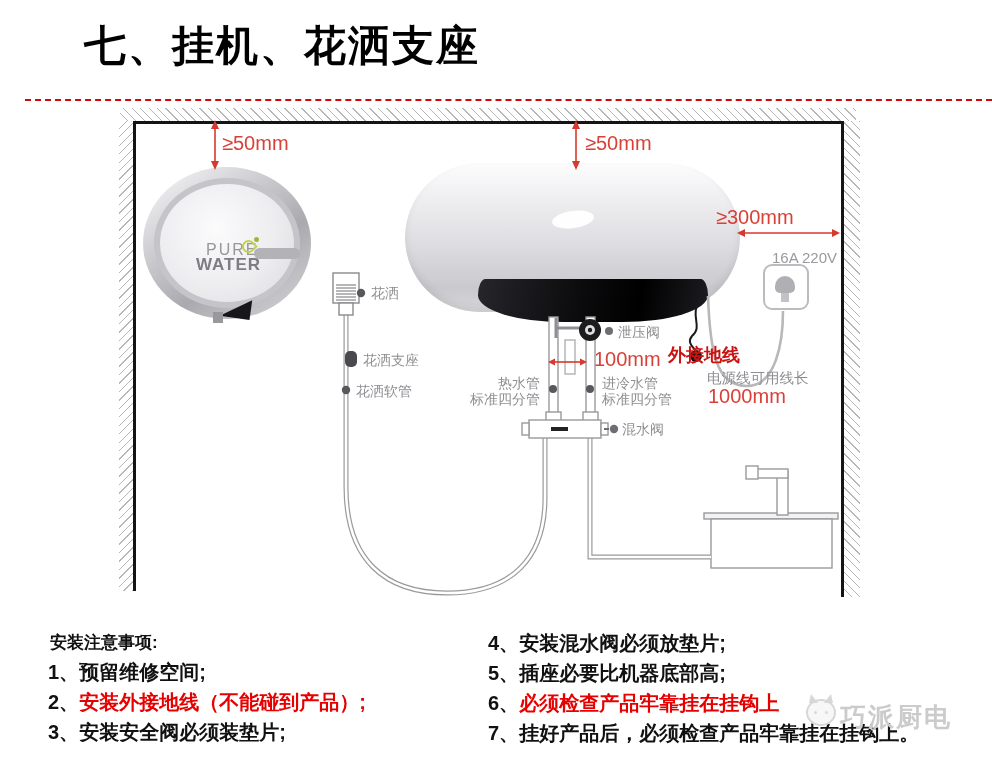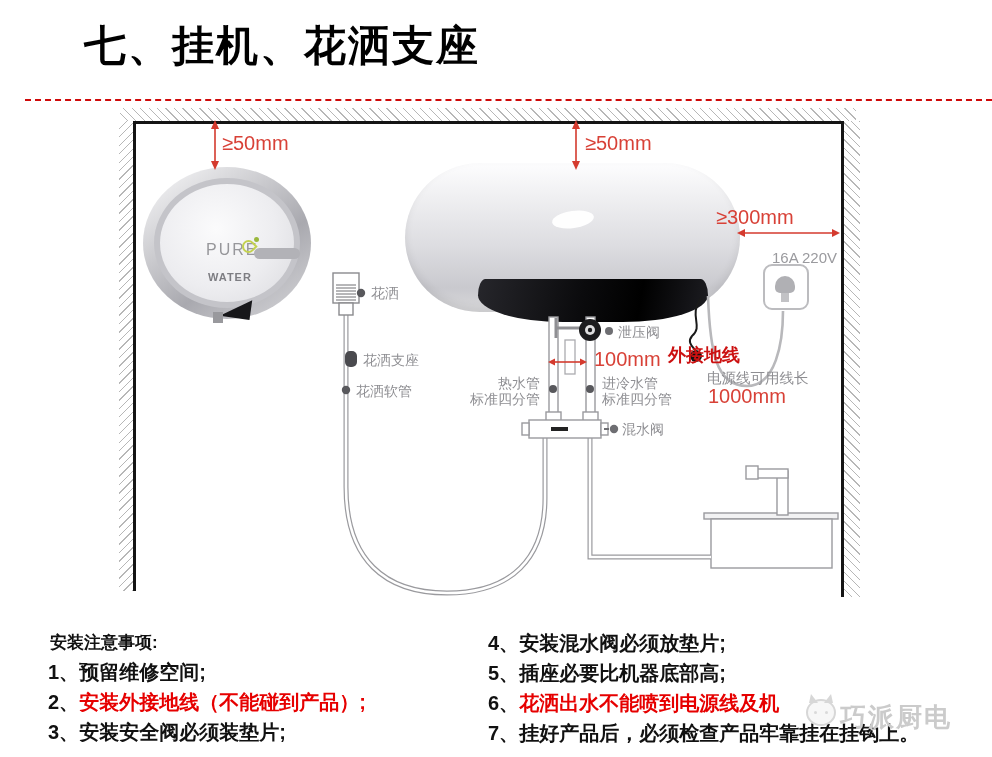--- a/index.html
+++ b/index.html
@@ -46,21 +46,21 @@
   .front-view{
     left:143px;top:167px;width:168px;height:152px;border-radius:50%;
     background:linear-gradient(145deg,#fbfbfc 0%,#a9a9af 62%,#d8d8db 100%);
   }
   .front-face{
     position:absolute;left:11px;top:11px;right:11px;bottom:11px;border-radius:50%;
     border:6px solid #c4c4c9;
     background:radial-gradient(circle at 42% 38%,#fbfbfc 0%,#ededf0 55%,#dadade 100%);
   }
   .pure-text{position:absolute;left:46px;top:57px;font-size:16px;color:#97979b;letter-spacing:2px;}
-  .water-text{position:absolute;left:48px;top:71px;font-size:11px;font-weight:700;color:#7d7d82;letter-spacing:1px;margin-top:16px;}
+  .water-text{position:absolute;left:36px;top:71px;font-size:17px;font-weight:700;color:#7d7d82;letter-spacing:1px;}
   .droplet{position:absolute;left:82px;top:56px;width:9px;height:9px;border:2px solid #c3d14f;
     border-radius:50% 50% 50% 0;transform:rotate(-135deg);}
   .droplet-dot{position:absolute;left:94px;top:53px;width:5px;height:5px;border-radius:50%;background:#9ab83d;}
   .display-pill{position:absolute;left:94px;top:64px;width:46px;height:11px;border-radius:6px;background:#b2b2b7;}
   .wedge{position:absolute;left:78px;top:131px;width:0;height:0;
     border-bottom:20px solid #17171a;border-left:30px solid transparent;transform:rotate(8deg);}
   .connector{position:absolute;left:70px;top:145px;width:10px;height:11px;background:#99999d;}
 
   
   .outlet{
@@ -257,21 +257,21 @@
   <span>3、</span><span>安装安全阀必须装垫片;</span>
 </div>
 
 <div class="note" style="left:488px;top:630px;">
   <span>4、</span><span>安装混水阀必须放垫片;</span>
 </div>
 <div class="note" style="left:488px;top:660px;">
   <span>5、</span><span>插座必要比机器底部高;</span>
 </div>
 <div class="note" style="left:488px;top:690px;">
-  <span>6、</span><span class="red">花洒出水不能喷到电源线及机</span>
+  <span>6、</span><span class="red">必须检查产品牢靠挂在挂钩上</span>
 </div>
 <div class="note" style="left:488px;top:720px;">
   <span>7、</span><span>挂好产品后，必须检查产品牢靠挂在挂钩上。</span>
 </div>
 
 <div class="cat">
     <i class="l"></i>
     <i class="r"></i>
   </div>
 <div class="watermark-text">巧派厨电</div>

